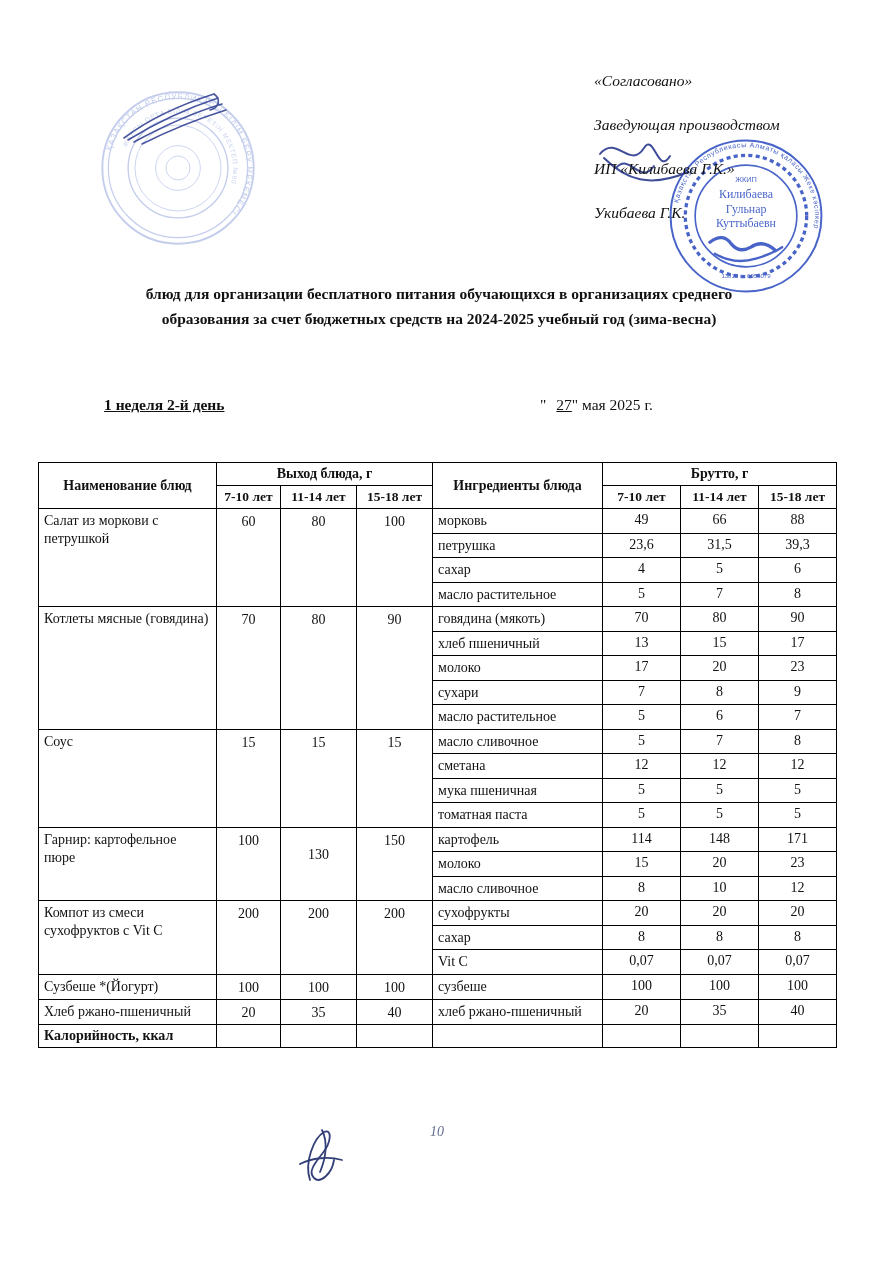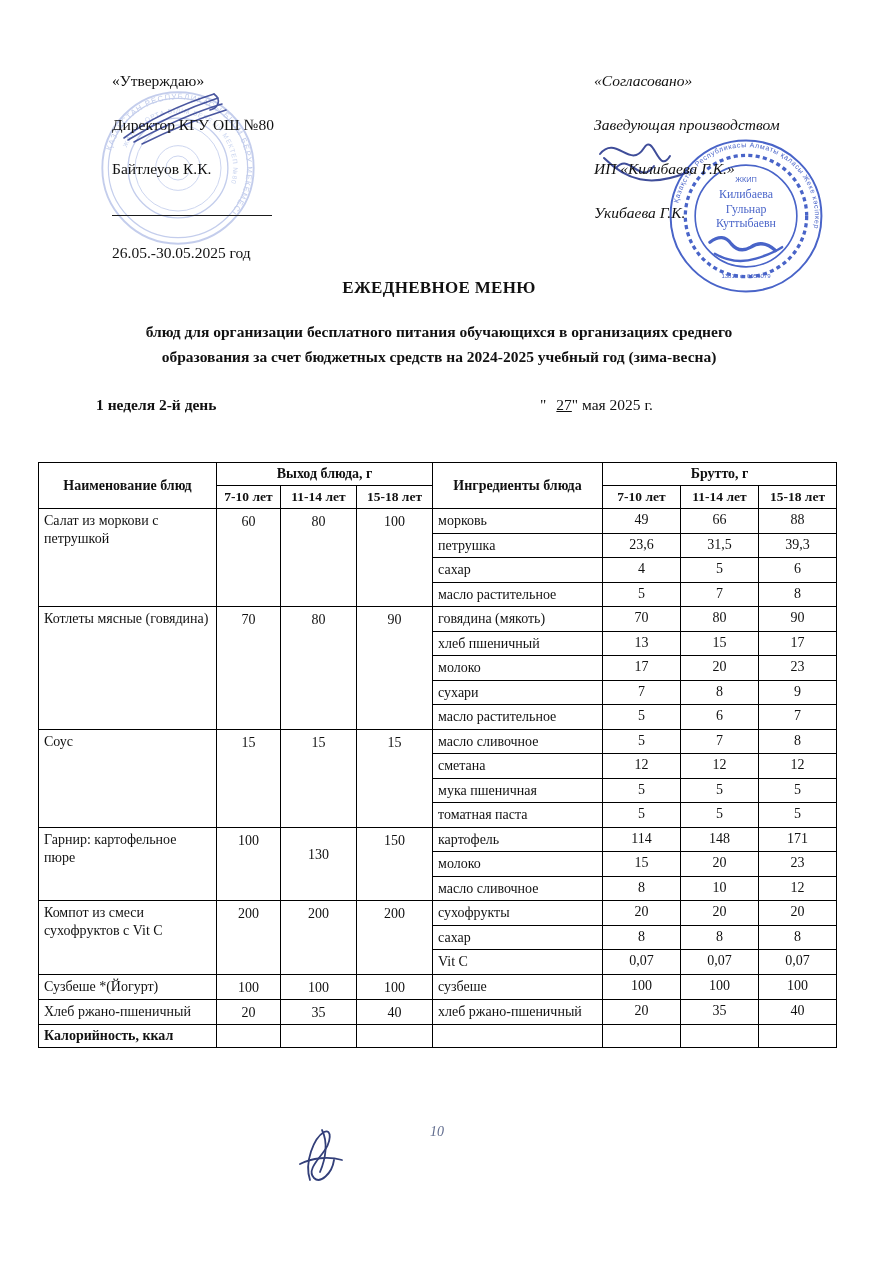--- a/index.html
+++ b/index.html
@@ -105,23 +105,24 @@
   .meta-line {
     position: absolute;
     top: 396px;
     left: 0;
     right: 0;
     height: 28px;
     font-size: 15.5px;
   }
   .meta-week {
     position: absolute;
-    left: 96px;
+    left: 104px;
     top: 0;
     font-weight: bold;
+    text-decoration: underline;
   }
   .meta-date {
     position: absolute;
     left: 540px;
     top: 0;
   }
   .meta-date .day-underline {
     text-decoration: underline;
     margin-left: 10px;
   }
@@ -198,27 +199,20 @@
     font-style: italic;
   }
 </style>
 </head>
 <body>
 
 <div class="page">
 
   <div class="approvals">
 
-    <div class="approval-block approval-left">
-      <div>«Утверждаю»</div>
-      <div>Директор КГУ ОШ №80</div>
-      <div>Байтлеуов К.К.</div>
-      <div class="sig-rule"></div>
-      <div class="date-range">26.05.-30.05.2025 год</div>
-    </div>
 
     <div class="approval-block approval-right">
       <div>«Согласовано»</div>
       <div>Заведующая производством</div>
       <div>ИП «Килибаева Г.К.»</div>
       <div>Укибаева Г.К.</div>
     </div>
   </div>
 
   <svg class="stamp stamp-left" viewBox="0 0 200 200">
@@ -280,21 +274,20 @@
 
   <svg class="sig-scribble sig-nurse" viewBox="0 0 66 56">
     <g fill="none" stroke="#1d2b6b" stroke-width="1.8" stroke-linecap="round">
       <path d="M22,52 C16,34 26,10 36,4 C44,0 44,14 34,26 C26,36 20,44 26,50 C32,56 44,46 46,32"></path>
       <path d="M34,2 C40,14 38,30 32,44"></path>
       <path d="M12,36 C24,30 40,28 54,32"></path>
     </g>
   </svg>
 
   <div class="title-wrap">
-    <h1 class="doc-title">ЕЖЕДНЕВНОЕ МЕНЮ</h1>
     <div class="doc-subtitle">
       <div>блюд для организации бесплатного питания обучающихся в организациях среднего</div>
       <div>образования за счет бюджетных средств на 2024-2025 учебный год (зима-весна)</div>
     </div>
   </div>
 
   <div class="meta-line">
     <div class="meta-week">1 неделя 2-й день</div>
     <div class="meta-date"><span>"</span><span class="day-underline">27</span><span>" мая 2025 г.</span></div>
   </div>

